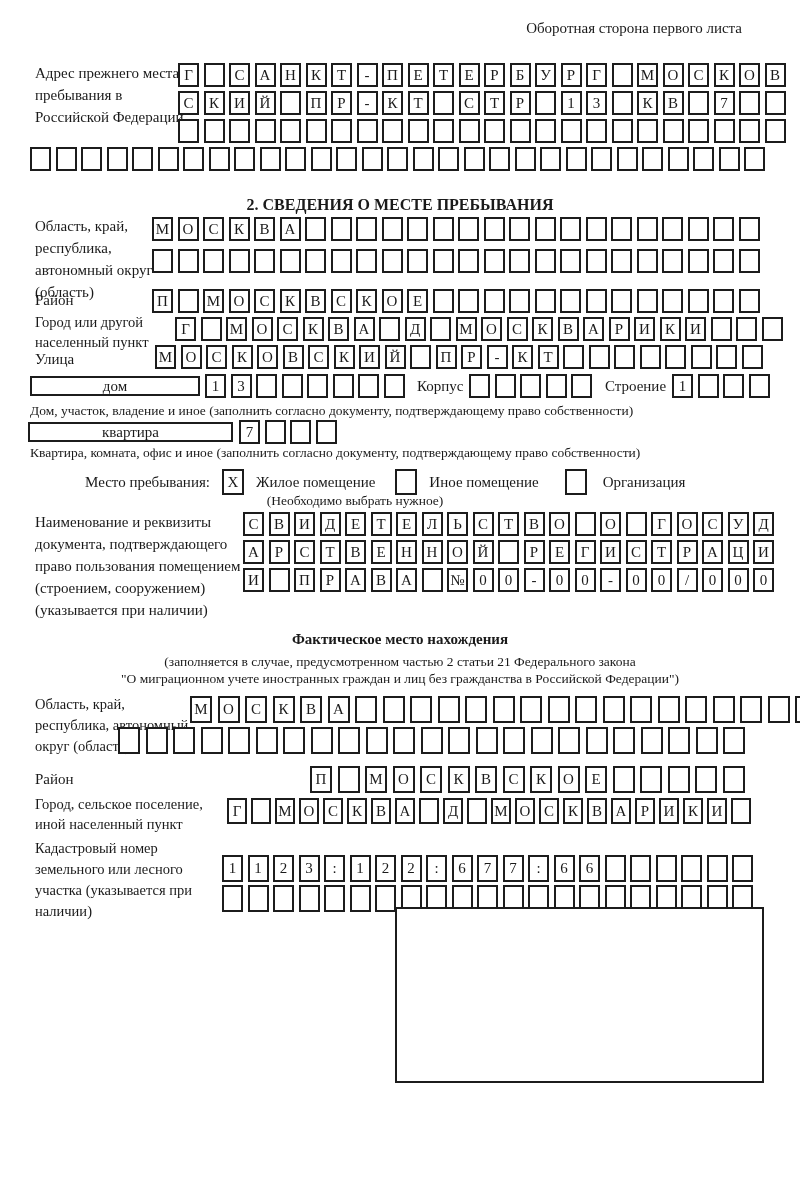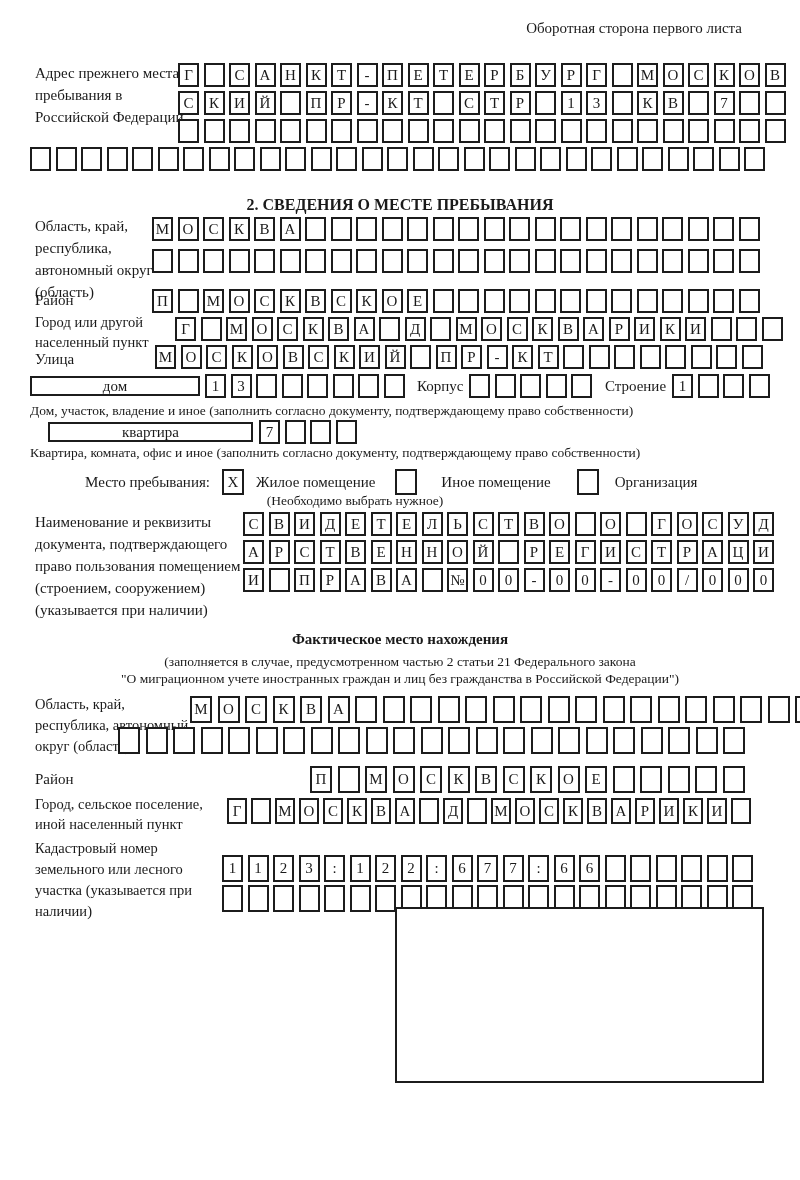--- a/index.html
+++ b/index.html
@@ -321,37 +321,37 @@
     <div class="inline-lbl" style="margin-left:8px">Строение</div>
     <div class="cells" style="margin-left:6px">
         <span class="cell">1</span>
         <span class="cell"></span>
         <span class="cell"></span>
         <span class="cell"></span>
       </div>
   </div>
   <div class="note" style="top:403px;left:30px">Дом, участок, владение и иное (заполнить согласно документу, подтверждающему право собственности)</div>
 
-  <div class="flexrow" style="top:420px;left:48px">
+  <div class="flexrow" style="top:420px;left:28px">
     <div class="labelbox" style="width:205px">квартира</div>
     <div class="cells" style="margin-left:6px">
         <span class="cell">7</span>
         <span class="cell"></span>
         <span class="cell"></span>
         <span class="cell"></span>
       </div>
   </div>
   <div class="note" style="top:445px;left:30px">Квартира, комната, офис и иное (заполнить согласно документу, подтверждающему право собственности)</div>
 
   <div class="flexrow" style="top:469px;left:85px">
     <span class="inline-lbl">Место пребывания:</span>
     <span class="chk" style="margin-left:12px">X</span>
     <span class="inline-lbl" style="margin-left:12px">Жилое помещение</span>
     <span class="chk" style="margin-left:20px"></span>
-    <span class="inline-lbl" style="margin-left:24px">Иное помещение</span>
+    <span class="inline-lbl" style="margin-left:12px">Иное помещение</span>
     <span class="chk" style="margin-left:26px"></span>
     <span class="inline-lbl" style="margin-left:16px">Организация</span>
   </div>
   <div class="note center" style="top:493px;left:155px;width:400px">(Необходимо выбрать нужное)</div>
 
   <div class="lbl" style="top:511px;left:35px;width:208px">Наименование и реквизиты документа, подтверждающего право пользования помещением (строением, сооружением) (указывается при наличии)</div>
   <div class="cellrow" style="top:512px;left:243px">
       <span class="cell">С</span>
       <span class="cell">В</span>
       <span class="cell">И</span>

